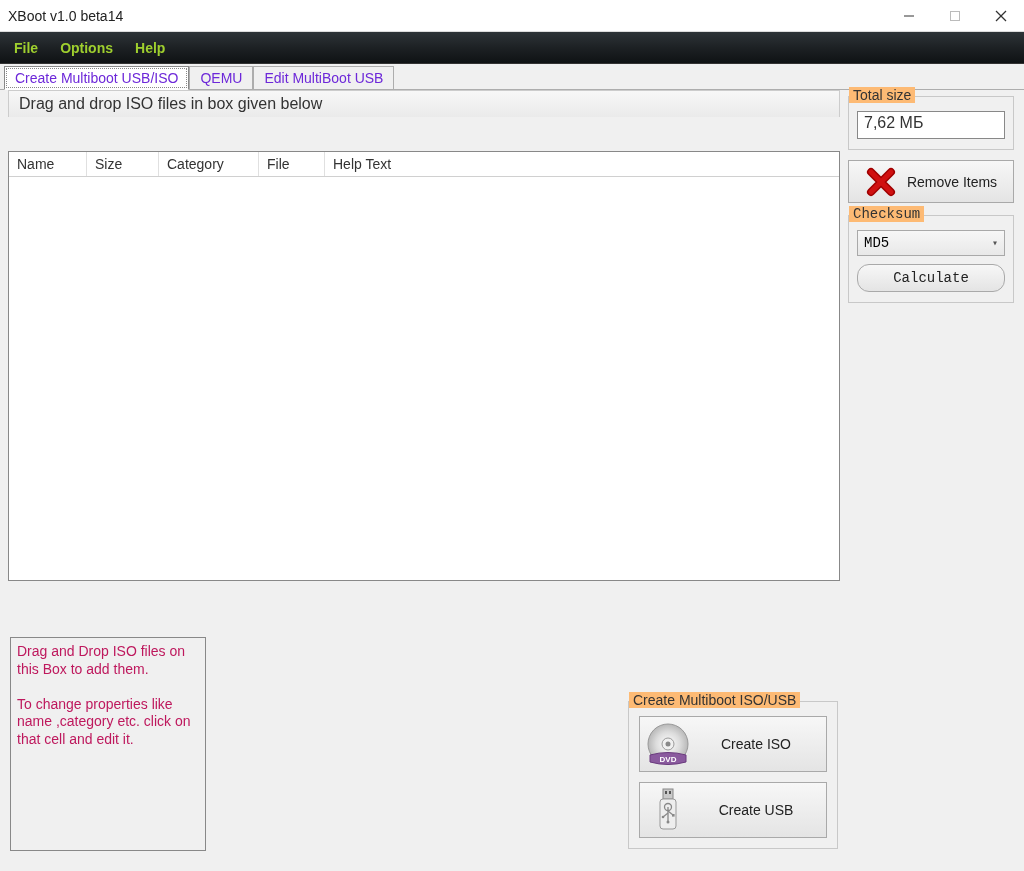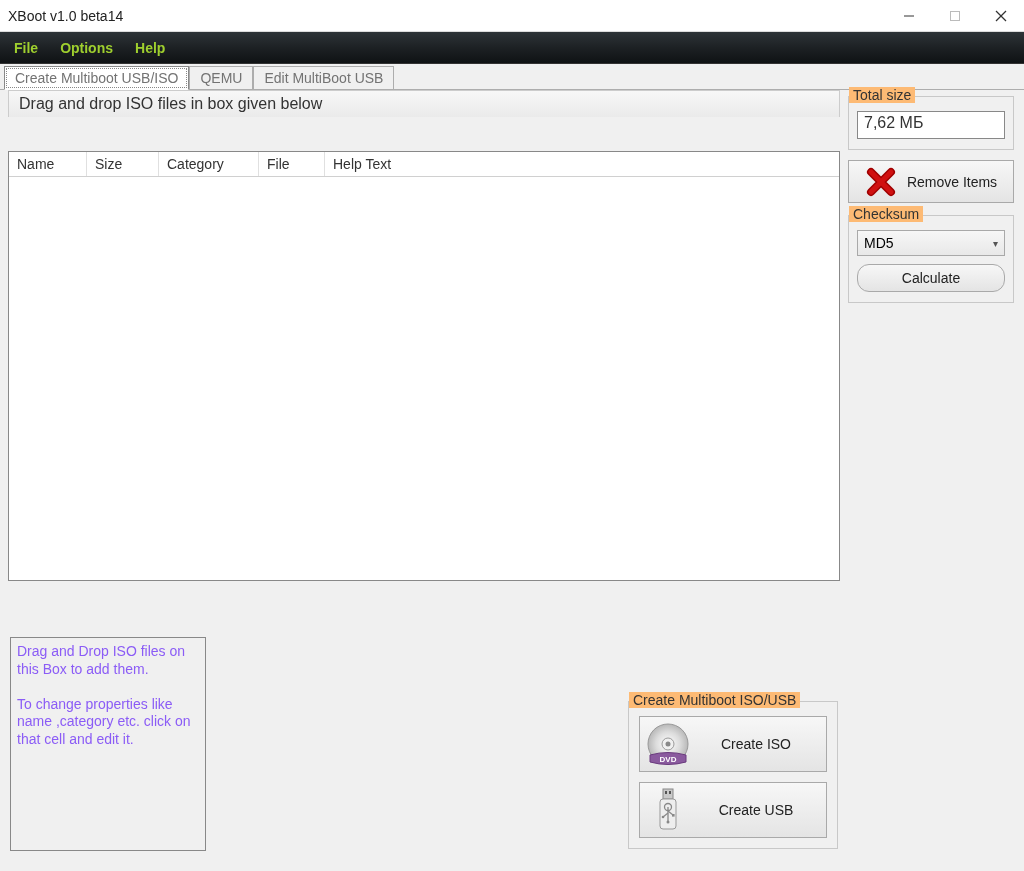--- a/index.html
+++ b/index.html
@@ -50,21 +50,21 @@
     padding-left: 4px;
     border-bottom: 1px solid #adadad;
   }
   .tab {
     padding: 3px 10px;
     font-size: 14px;
     border: 1px solid #adadad;
     border-bottom: none;
     background: #f0f0f0;
     margin-right: 0px;
-    color: #737373;
+    color: #6d28d9;
     position: relative;
   }
   .tab.active {
     background: #fff;
     border: 1px solid #888;
     border-bottom: 1px solid #fff;
     margin-bottom: -1px;
     outline: 1px dotted #888;
     outline-offset: -3px;
   }
@@ -118,21 +118,21 @@
   .th.file { width: 66px; }
   .th.help { flex: 1; border-right:none;}
   .hint-box {
     margin: 22px 4px 4px 6px;
     width: 196px;
     height: 214px;
     border: 1px solid #888;
     background: #f0f0f0;
     padding: 5px 6px;
     font-size: 14px;
-    color: #8b5cf6;
+    color: #be185d;
     line-height: 1.25;
   }
   .group {
     border: 1px solid #c8c8c8;
     margin-bottom: 10px;
     padding: 10px 8px 10px 8px;
     position: relative;
     background: #f0f0f0;
   }
   .group-title {
@@ -305,21 +305,21 @@
     </div>
 
     <div class="btn" style="height:43px;margin-bottom:12px;">
       <svg width="32" height="32" viewBox="0 0 32 32">
         <path d="M6 6 L26 26 M26 6 L6 26" stroke="#a00000" stroke-width="8" stroke-linecap="round"></path>
         <path d="M6 6 L26 26 M26 6 L6 26" stroke="#d01010" stroke-width="5" stroke-linecap="round"></path>
       </svg>
       <span>Remove Items</span>
     </div>
 
-    <div class="group" style="padding-top:14px;">
+    <div class="group" style="padding-top:14px;font-family:Liberation Mono, monospace;">
       <div class="group-title">Checksum</div>
       <div class="select">
         <span>MD5</span>
         <span class="chev">▾</span>
       </div>
       <div class="btn small">
         <span>Calculate</span>
       </div>
     </div>
 

